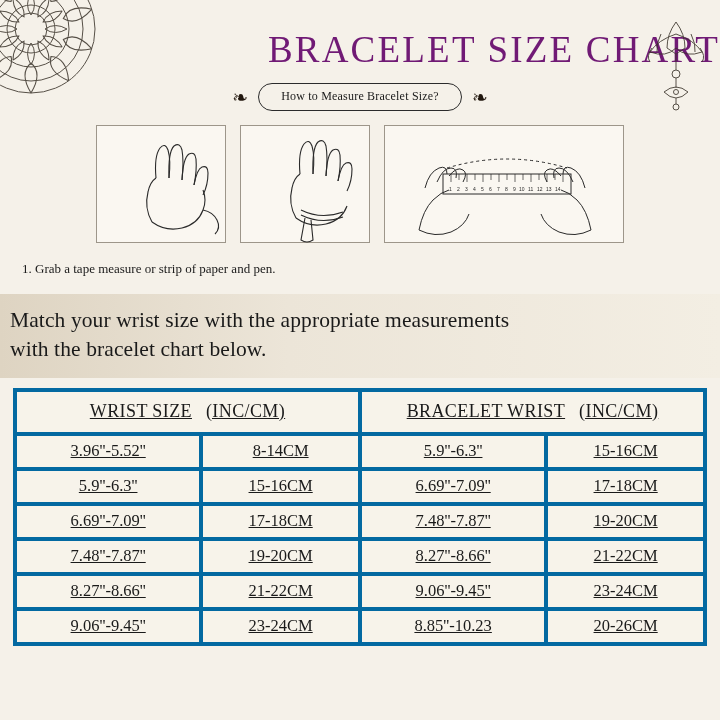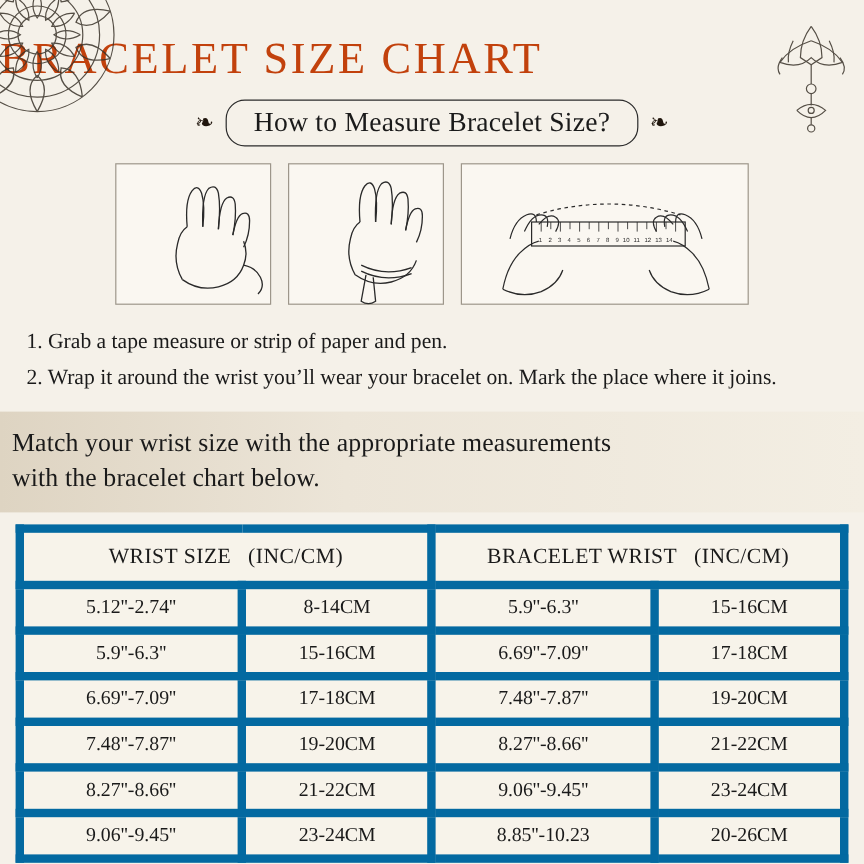--- a/index.html
+++ b/index.html
@@ -20,46 +20,46 @@
   .mandala {
     position: absolute;
     pointer-events: none;
     opacity: 0.85;
   }
   .mandala.tl { top: -46px; left: -44px; }
   .mandala.tr { top: 4px; right: 6px; }
 
   
   .title {
-    text-align: left;
+    text-align: right;
     font-size: 37px;
     letter-spacing: 2.2px;
     font-weight: 400;
     margin: 18px 0 0 0;
     padding-top: 10px;
-    color: #c2410c;
+    color: #701a75;
   }
 
   .subtitle-row {
     display: flex;
     align-items: center;
     justify-content: center;
     gap: 10px;
     margin-top: 12px;
   }
   .flourish {
     font-size: 19px;
     color: #20160d;
     line-height: 1;
   }
   .subtitle-pill {
     border: 1.4px solid #2b2b2b;
     border-radius: 16px;
     padding: 5px 22px 6px 22px;
-    font-size: 23px;
+    font-size: 12px;
     letter-spacing: .2px;
     background: transparent;
   }
 
   
   .illus-row {
     display: flex;
     justify-content: center;
     gap: 14px;
     margin-top: 14px;
@@ -68,21 +68,21 @@
     border: 1px solid #9d968a;
     background: #faf7f1;
     box-sizing: border-box;
   }
   .illus.small { width: 130px; height: 118px; }
   .illus.wide  { width: 240px; height: 118px; }
 
   
   .steps {
     margin: 16px 22px 0 22px;
-    font-size: 18px;
+    font-size: 13px;
     line-height: 1.58;
   }
   .step {
     margin-bottom: 2px;
   }
   .step .indent {
     display: block;
     padding-left: 19px;
   }
 
@@ -99,25 +99,26 @@
 
   
   table {
     border-collapse: collapse;
     width: 694px;
     margin: 10px auto 0 auto;
     background: #f7f3ea;
     table-layout: fixed;
   }
   th, td {
-    border: 7px solid #0369a1;
+    border: 4px solid #0369a1;
     text-align: center;
     font-size: 16.5px;
     padding: 5px 2px 6px 2px;
     font-family: "Liberation Serif", serif;
+    text-decoration: underline;
   }
   th {
     font-size: 18px;
     padding: 9px 2px 10px 2px;
     letter-spacing: .4px;
     font-weight: 400;
   }
   th .sp { display: inline-block; width: 14px; }
   col.c1 { width: 27%; }
   col.c2 { width: 23%; }
@@ -272,24 +273,20 @@
       </g>
     </svg>
   </div>
 </div>
 
 <div class="steps">
   <div class="step">
     <span>1.</span>
     <span>Grab a tape measure or strip of paper and pen.</span>
   </div>
-  <div class="step">
-    <span>2.</span>
-    <span>Wrap it around the wrist you’ll wear your bracelet on. Mark the place where it joins.</span>
-  </div>
 </div>
 
 <div class="match-banner">
   <div>Match your wrist size with the appropriate measurements</div>
   <div>with the bracelet chart below.</div>
 </div>
 
 <table>
   <colgroup>
       <col class="c1">
@@ -302,21 +299,21 @@
       <th colspan="2">
         <span>WRIST SIZE</span><span class="sp"></span><span>(INC/CM)</span>
       </th>
       <th colspan="2">
         <span>BRACELET WRIST</span><span class="sp"></span><span>(INC/CM)</span>
       </th>
     </tr>
   </thead>
   <tbody>
     <tr>
-      <td>5.12''-2.74''</td>
+      <td>3.96''-5.52''</td>
       <td>8-14CM</td>
       <td>5.9''-6.3''</td>
       <td>15-16CM</td>
     </tr>
     <tr>
       <td>5.9''-6.3''</td>
       <td>15-16CM</td>
       <td>6.69''-7.09''</td>
       <td>17-18CM</td>
     </tr>

